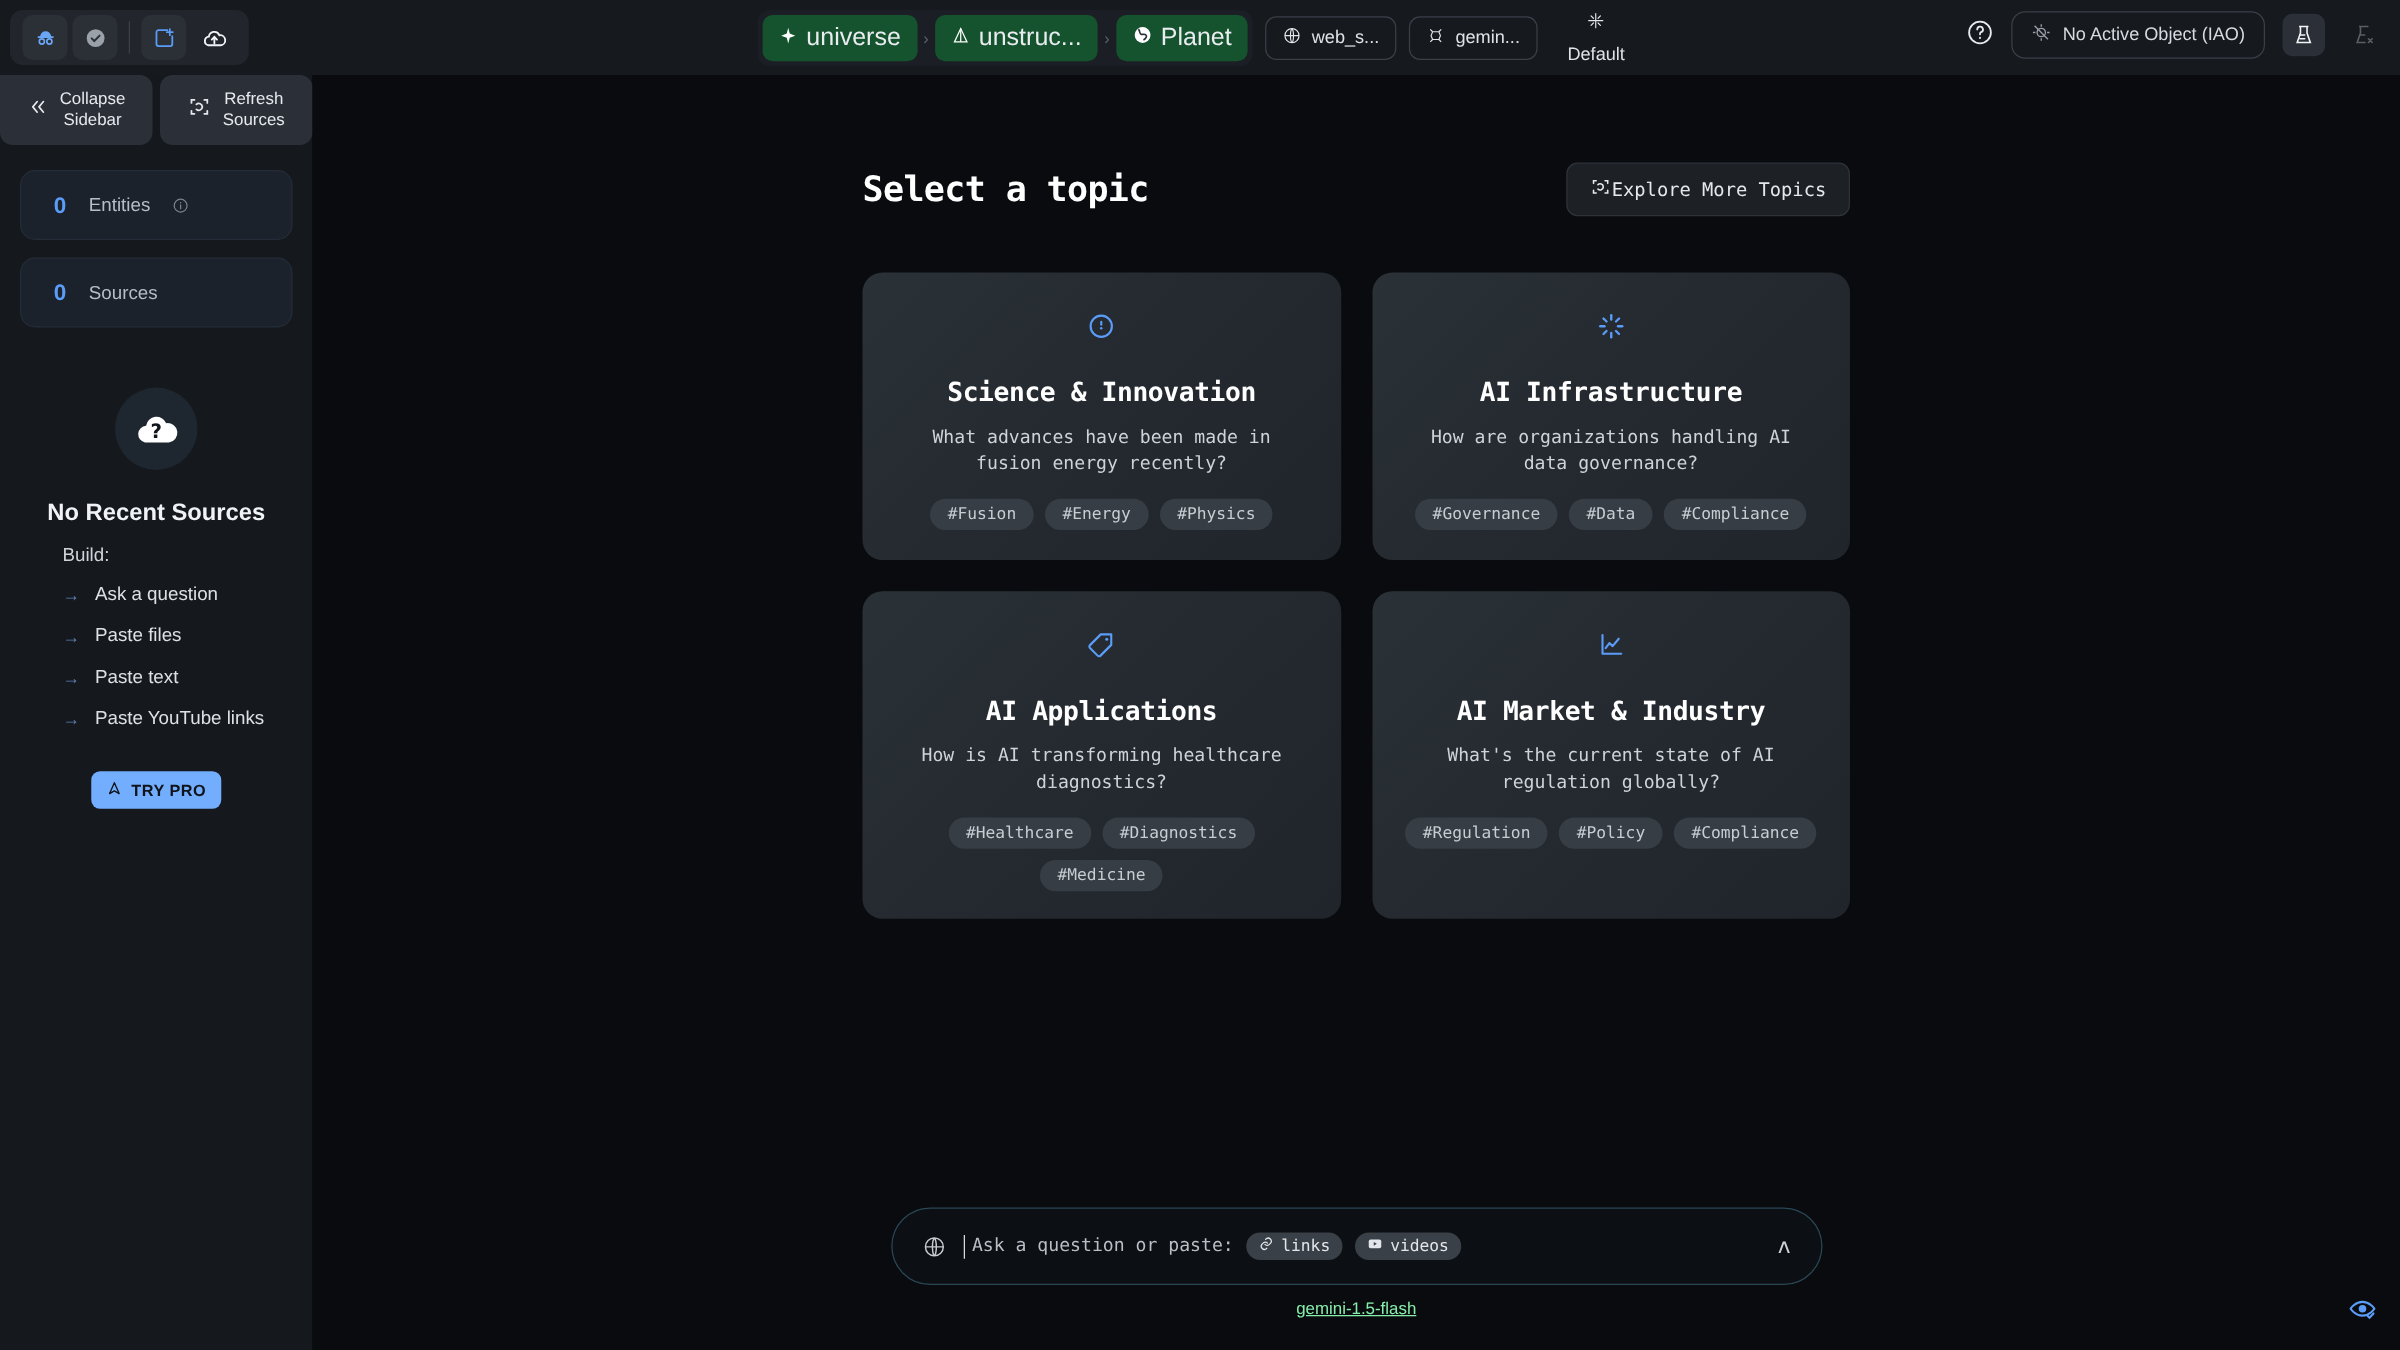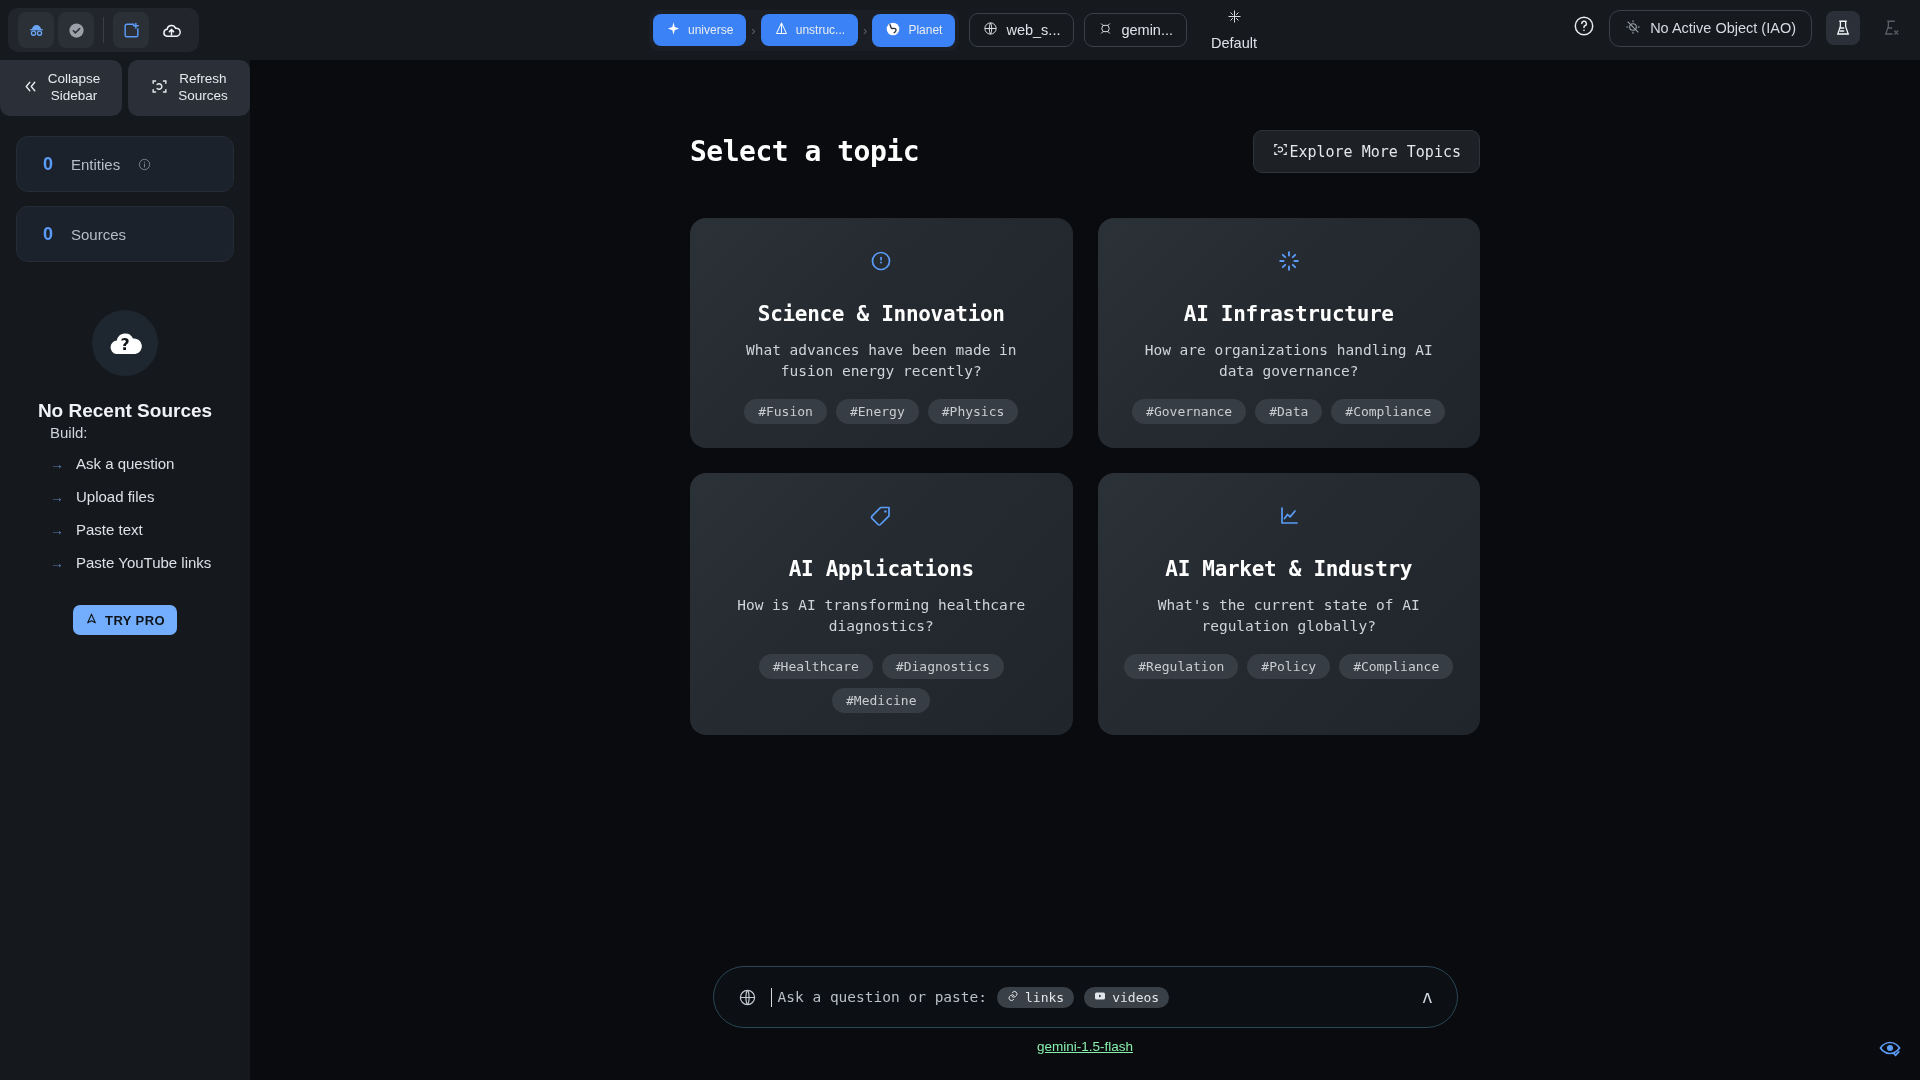--- a/index.html
+++ b/index.html
@@ -39,22 +39,22 @@
   .tb-sep { width: 1px; height: 26px; background: #3a3f47; margin: 0 5px; }
 
   .tb-center {
     position: absolute; left: 50%; transform: translateX(-50%);
     display: flex; align-items: center; gap: 10px;
   }
   .crumbs { display: flex; align-items: center; gap: 3px;
     background: #1b1f25; border-radius: 10px; padding: 4px; }
   .crumb {
     display: flex; align-items: center; gap: 7px;
-    background: #3b82f6; border-radius: 8px;
-    padding: 7px 13px; font-size: 12px; color: #e9ecf0;
+    background: #14532d; border-radius: 8px;
+    padding: 7px 13px; font-size: 20px; color: #e9ecf0;
     cursor: pointer; white-space: nowrap;
   }
   .crumb-sep { color: #5c636d; font-size: 13px; padding: 0 2px; }
   .chip {
     display: flex; align-items: center; gap: 8px;
     border: 1px solid #3a3f48; border-radius: 9px;
     padding: 7px 13px; font-size: 14.5px; color: #dfe3e8;
     background: transparent; cursor: pointer; white-space: nowrap;
   }
   .chip.noborder { border-color: transparent; flex-direction: column; }
@@ -118,21 +118,21 @@
   .empty {
     margin-top: 48px;
     display: flex; flex-direction: column; align-items: center;
   }
   .empty-circ {
     width: 66px; height: 66px; border-radius: 50%;
     background: #1e2730;
     display: flex; align-items: center; justify-content: center;
   }
   .empty-title { margin-top: 24px; font-size: 19px; font-weight: bold; color: #f0f2f5; }
-  .build-label { align-self: flex-start; margin-left: 50px; margin-top: 2px; font-size: 15px; color: #cfd4da; }
+  .build-label { align-self: flex-start; margin-left: 50px; margin-top: 14px; font-size: 15px; color: #cfd4da; }
   .build-list { align-self: flex-start; margin-left: 50px; margin-top: 14px; display: flex; flex-direction: column; gap: 16px; }
   .build-item { display: flex; align-items: center; gap: 12px; cursor: pointer; }
   .build-item .arrow { color: #5b7fb0; font-size: 14px; }
   .build-item .txt { color: #dde1e6; font-size: 15px; }
   .trypro {
     margin: 34px auto 0 auto;
     background: #72aefd; color: #10141a;
     border-radius: 7px;
     height: 30px; width: 104px;
     display: flex; align-items: center; justify-content: center; gap: 7px;
@@ -411,21 +411,21 @@
         </div>
         <div class="empty-title">No Recent Sources</div>
         <div class="build-label">Build:</div>
         <div class="build-list">
           <div class="build-item">
             <span class="arrow">→</span>
             <span class="txt">Ask a question</span>
           </div>
           <div class="build-item">
             <span class="arrow">→</span>
-            <span class="txt">Upload files</span>
+            <span class="txt">Paste files</span>
           </div>
           <div class="build-item">
             <span class="arrow">→</span>
             <span class="txt">Paste text</span>
           </div>
           <div class="build-item">
             <span class="arrow">→</span>
             <span class="txt">Paste YouTube links</span>
           </div>
         </div>

